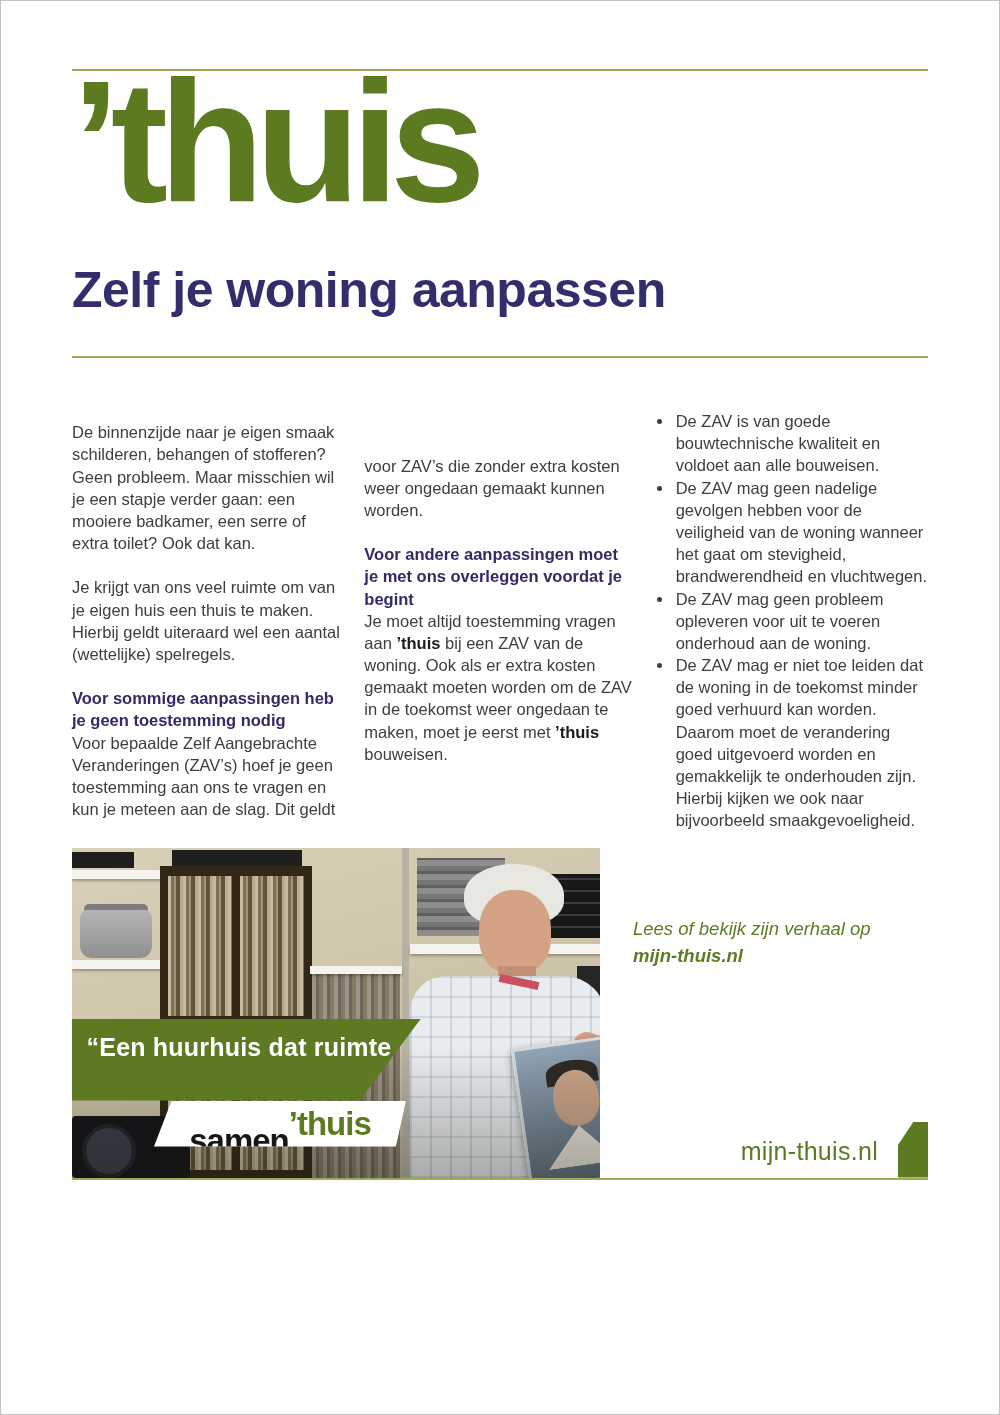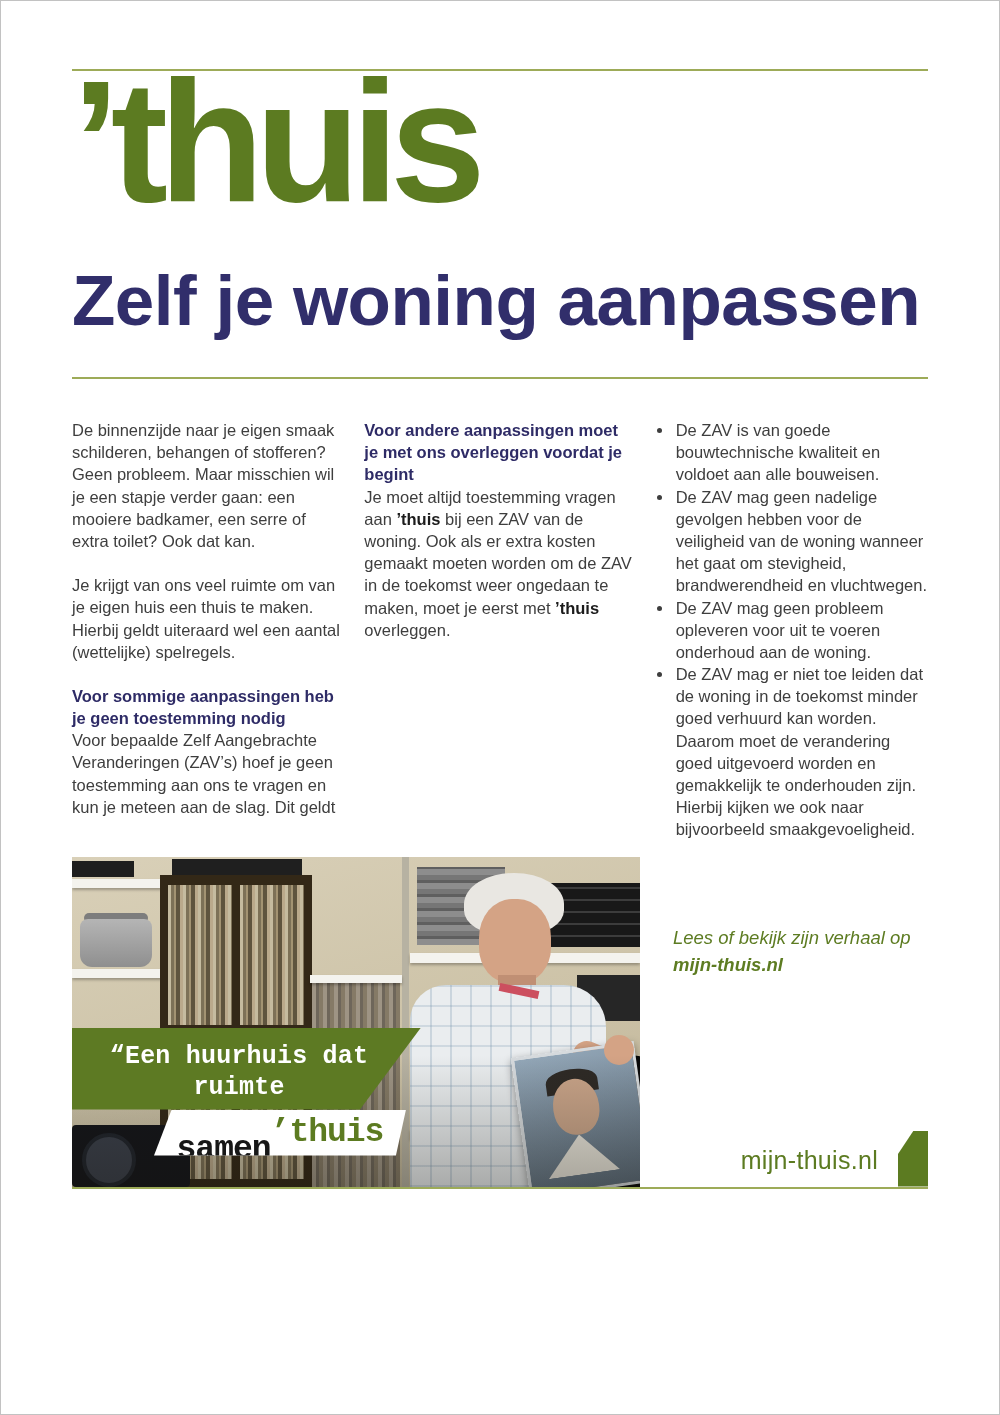--- a/index.html
+++ b/index.html
@@ -12,44 +12,44 @@
   .rule{height:2px;background:#9dab58;}
   .rule-top{margin-top:68px;}
   
   .logo{height:138px;margin-top:2px;display:flex;align-items:flex-end;overflow:visible;}
   .logo span{
     font-size:172px;font-weight:bold;line-height:0.80;
     letter-spacing:-9px;color:#5c7b21;
   }
   
   h1.title{
-    margin:54px 0 0;font-size:71px;line-height:1;letter-spacing:-0.5px;
+    margin:54px 0 0;font-size:50px;line-height:1;letter-spacing:-0.5px;
     color:#312e6b;font-weight:bold;
   }
   .rule-title{margin-top:41px;}
   
   p.intro{
     margin:48px 0 0;font-size:27.5px;line-height:1.66;letter-spacing:0.2px;
     color:#35326c;max-width:870px;
   }
   
-  .columns{margin-top:40px;display:flex;gap:21px;color:#3e3e3e;
-    font-size:16.5px;line-height:1.345;}
+  .columns{margin-top:52px;display:flex;gap:21px;color:#3e3e3e;
+    font-size:16.5px;line-height:1.345;align-items:center;}
   .col{flex:1;min-width:0;}
   .col p{margin:0 0 22px;}
   .col p.flow{margin-bottom:0;}
   .col h3{font-size:16.5px;line-height:1.345;color:#2e2b66;margin:0;font-weight:bold;}
   .col ul{margin:0;padding-left:17px;}
   .col li{margin:0;padding-left:2px;}
   .bold-inline{font-weight:bold;color:#1c1c1c;}
   
   .feature{margin-top:16px;height:330px;display:flex;position:relative;
     border-bottom:2px solid #9dab58;box-sizing:content-box;}
-  .photo{width:568px;height:330px;position:relative;overflow:hidden;flex:none;
-    background:linear-gradient(165deg,#d9d0b8 0%,#cdc3a8 55%,#bdb296 100%);font-family:Liberation Mono, monospace;}
+  .photo{width:528px;height:330px;position:relative;overflow:hidden;flex:none;
+    background:linear-gradient(165deg,#d9d0b8 0%,#cdc3a8 55%,#bdb296 100%);}
   .photo div{position:absolute;}
   .ph-rail{left:330px;top:0;width:7px;height:330px;background:#b7b2a2;}
   .ph-shelf{background:#f4f3ee;box-shadow:0 2px 3px rgba(0,0,0,.28);}
   .sh1{left:0;top:22px;width:95px;height:9px;}
   .sh2{left:0;top:112px;width:95px;height:9px;}
   .sh3{left:0;top:212px;width:95px;height:9px;}
   .sh4{left:338px;top:96px;width:230px;height:10px;}
   .sh5{left:338px;top:272px;width:230px;height:10px;}
   .sh6{left:238px;top:118px;width:92px;height:8px;}
   .ph-laptop{left:0;top:4px;width:62px;height:16px;background:#1e1e1e;}
@@ -140,22 +140,23 @@
   <div class="columns">
 
     <div class="col">
       <p>De binnenzijde naar je eigen smaak schilderen, behangen of stofferen? Geen probleem. Maar misschien wil je een stapje verder gaan: een mooiere badkamer, een serre of extra toilet? Ook dat kan.</p>
       <p>Je krijgt van ons veel ruimte om van je eigen huis een thuis te maken. Hierbij geldt uiteraard wel een aantal (wettelijke) spelregels.</p>
       <h3>Voor sommige aanpassingen heb je geen toestemming nodig</h3>
       <p class="flow">Voor bepaalde Zelf Aangebrachte Veranderingen (ZAV’s) hoef je geen toestemming aan ons te vragen en kun je meteen aan de slag. Dit geldt</p>
     </div>
 
     <div class="col">
+      <p>voor ZAV’s die zonder extra kosten weer ongedaan gemaakt kunnen worden.</p>
       <h3>Voor andere aanpassingen moet je met ons overleggen voordat je begint</h3>
-      <p><span>Je moet altijd toestemming vragen aan </span><b class="bold-inline">’thuis</b><span> bij een ZAV van de woning. Ook als er extra kosten gemaakt moeten worden om de ZAV in de toekomst weer ongedaan te maken, moet je eerst met </span><b class="bold-inline">’thuis</b><span> overleggen.</span></p>
+      <p><span>Je moet altijd toestemming vragen aan </span><b class="bold-inline">’thuis</b><span> bij een ZAV van de woning. Ook als er extra kosten gemaakt moeten worden om de ZAV in de toekomst weer ongedaan te maken, moet je eerst met </span><b class="bold-inline">’thuis</b><span> bouweisen.</span></p>
     </div>
 
     <div class="col">
       <ul>
         <li>De ZAV is van goede bouwtechnische kwaliteit en voldoet aan alle bouweisen.</li>
         <li>De ZAV mag geen nadelige gevolgen hebben voor de veiligheid van de woning wanneer het gaat om stevigheid, brandwerendheid en vluchtwegen.</li>
         <li>De ZAV mag geen probleem opleveren voor uit te voeren onderhoud aan de woning.</li>
         <li>De ZAV mag er niet toe leiden dat de woning in de toekomst minder goed verhuurd kan worden. Daarom moet de verandering goed uitgevoerd worden en gemakkelijk te onderhouden zijn. Hierbij kijken we ook naar bijvoorbeeld smaakgevoeligheid.</li>
       </ul>
     </div>

